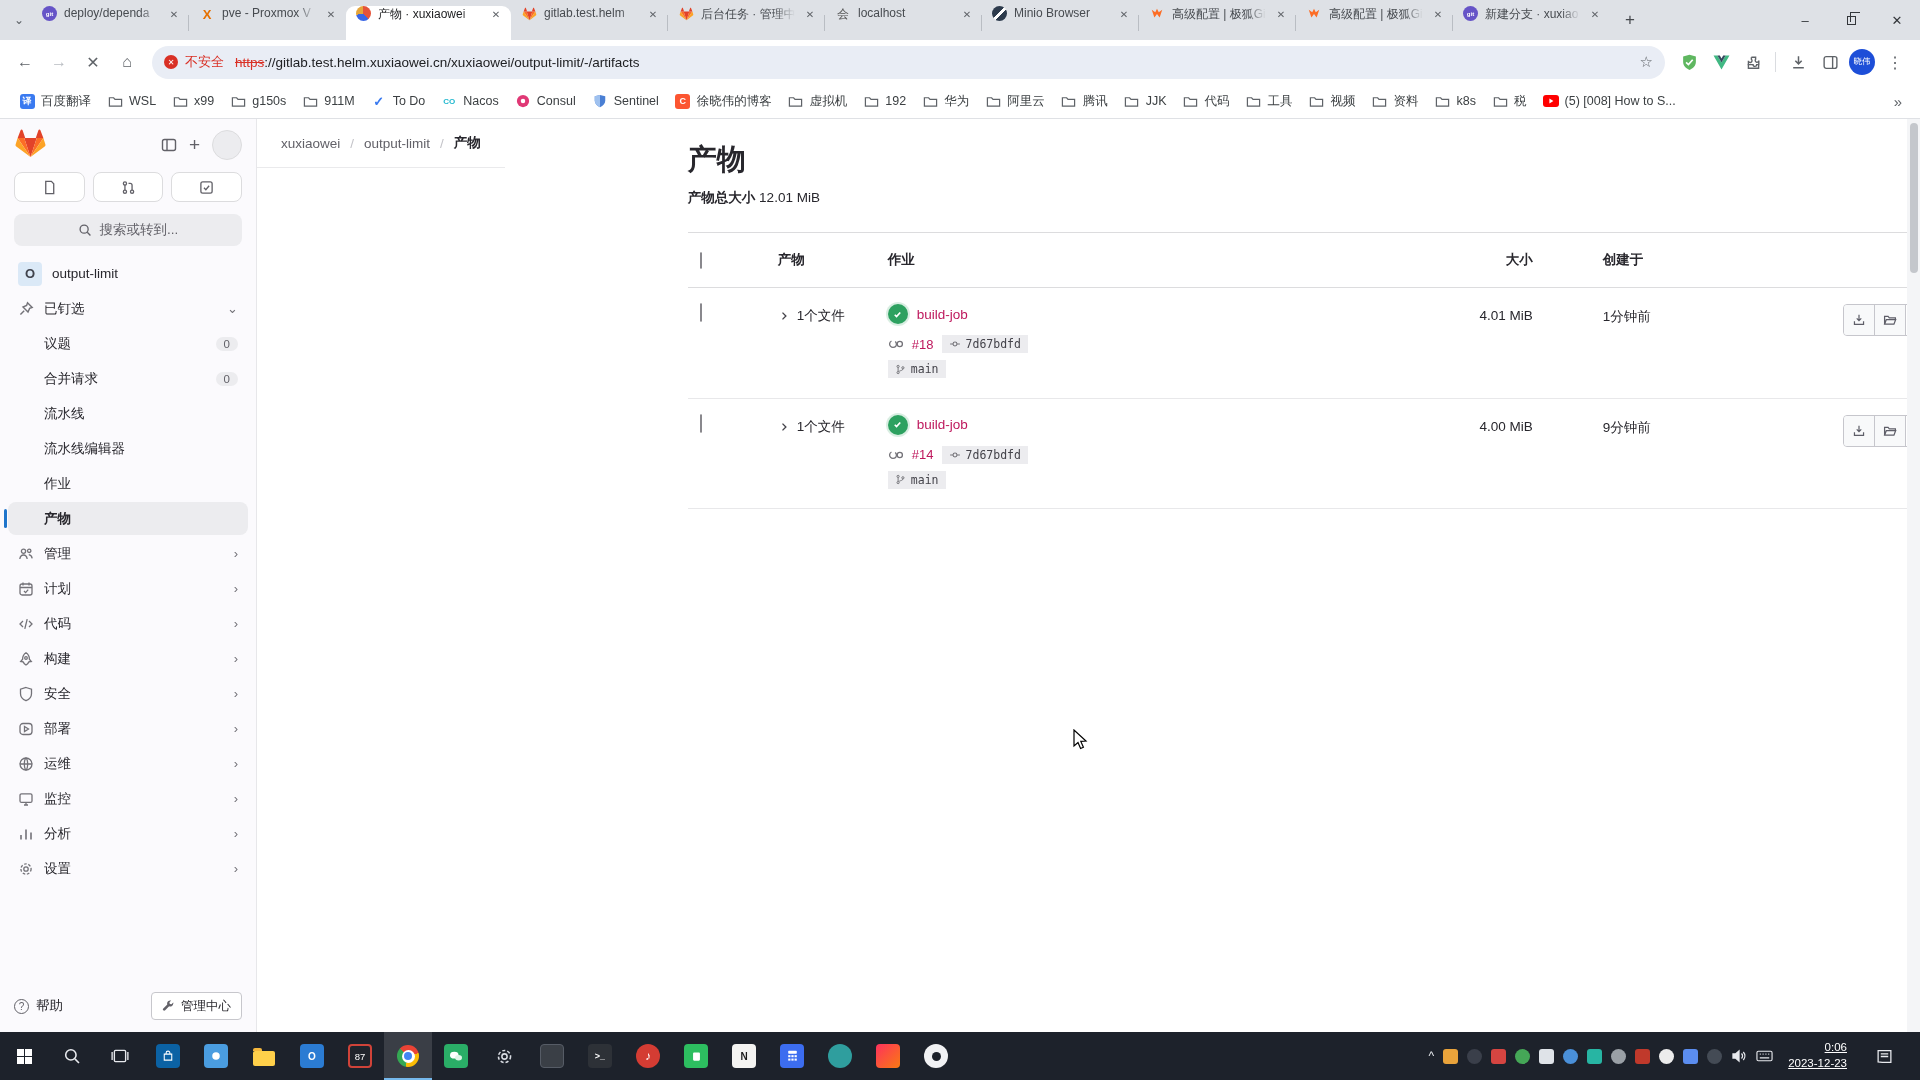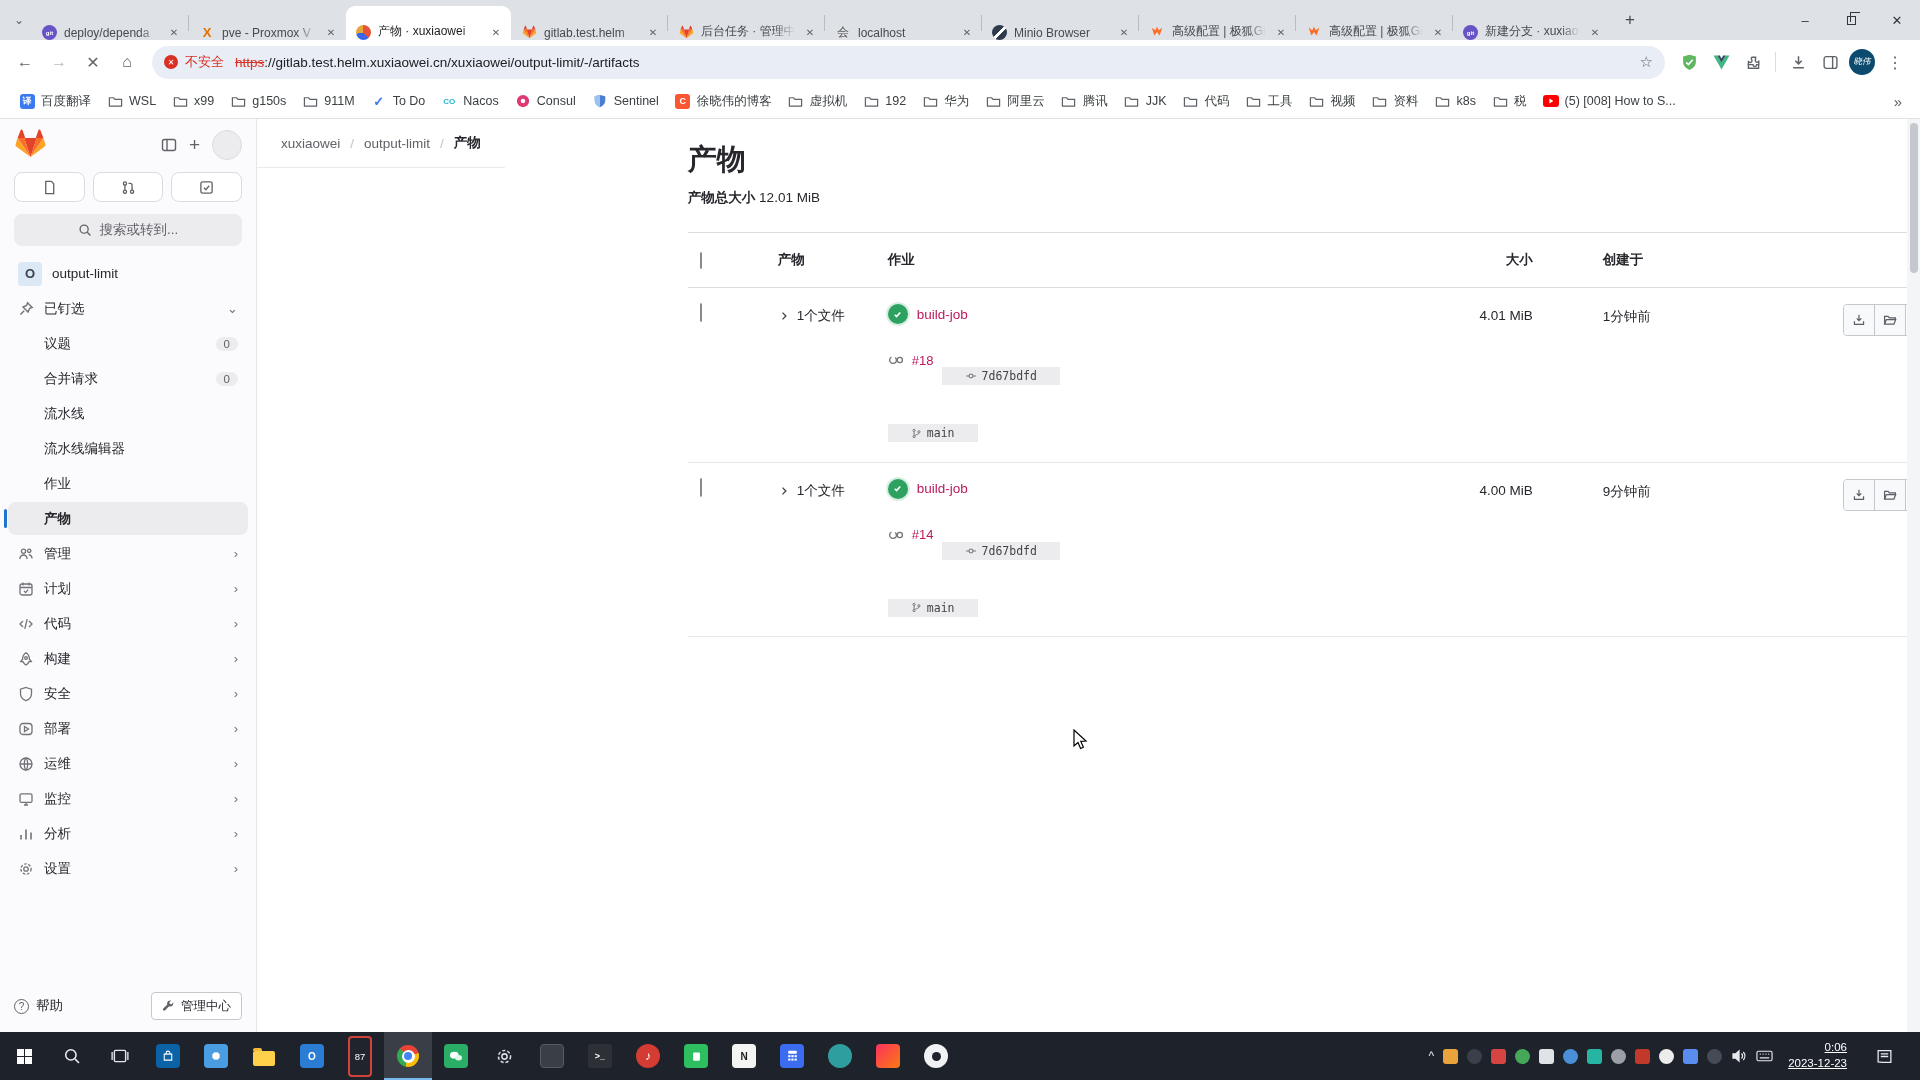--- a/index.html
+++ b/index.html
@@ -3,21 +3,21 @@
 <meta charset="utf-8">
 <style>
   * { margin:0; padding:0; box-sizing:border-box; }
   html,body { width:1920px; height:1080px; overflow:hidden; }
   body { font-family:"Liberation Sans",sans-serif; background:#fff; position:relative; color:#28272d; }
   svg { display:block; }
 
   
   .tabstrip { height:40px; background:#dee1e6; display:flex; align-items:flex-end; padding-left:6px; }
   .tab-search { align-self:center; width:26px; height:26px; display:flex; align-items:center; justify-content:center; color:#5f6368; font-size:12px; }
-  .tab { width:157px; height:34px; display:flex; align-items:flex-end; gap:7px; padding:0 7px 0 10px; border-radius:9px 9px 0 0; font-size:12px; color:#474b50; position:relative; flex:none; }
+  .tab { width:157px; height:34px; display:flex; align-items:flex-start; gap:7px; padding:0 7px 0 10px; border-radius:9px 9px 0 0; font-size:12px; color:#474b50; position:relative; flex:none; }
   .tab.sep::after { content:""; position:absolute; right:0; top:9px; bottom:9px; width:1px; background:#9aa0a6; opacity:.55; }
   .tab.active { background:#fff; color:#1b1c1e; width:165px; }
   .tab .t-title { white-space:nowrap; overflow:hidden; flex:1; -webkit-mask-image:linear-gradient(90deg,#000 80%,transparent); mask-image:linear-gradient(90deg,#000 80%,transparent); }
   .tab .t-close { flex:none; width:16px; height:16px; border-radius:50%; display:flex; align-items:center; justify-content:center; font-size:10px; color:#5f6368; }
   .fav { width:16px; height:16px; flex:none; display:flex; align-items:center; justify-content:center; font-size:10px; }
   .fav-circle { width:15px; height:15px; border-radius:50%; display:flex; align-items:center; justify-content:center; color:#fff; font-size:6px; font-weight:bold; }
   .fav-git { background:#6654c7; }
   .fav-px { color:#e57000; font-weight:bold; font-size:13px; }
   .fav-art { background:conic-gradient(#e5533a 0 38%, #3a66e5 38% 72%, #e5a53a 72%); }
   .fav-minio { background:linear-gradient(135deg,#2d3b4d 45%,#fff 45% 58%,#2d3b4d 58%); }
@@ -33,21 +33,21 @@
   .nav-ic { width:30px; height:30px; display:flex; align-items:center; justify-content:center; color:#5f6368; font-size:16px; flex:none; }
   .nav-ic.dis { color:#b9bdc2; }
   .omnibox { flex:1; height:33px; background:#e9edf5; border-radius:17px; display:flex; align-items:center; padding:0 8px 0 12px; gap:7px; min-width:0; margin:0 6px; }
   .ns-ic { width:14px; height:14px; border-radius:50%; background:#d93025; color:#fff; font-size:8px; display:flex; align-items:center; justify-content:center; flex:none; }
   .ns-txt { color:#d93025; font-size:13px; flex:none; padding-right:4px; }
   .url { font-size:13.5px; color:#202124; white-space:nowrap; overflow:hidden; flex:1; }
   .url .scheme { color:#d93025; text-decoration:line-through; }
   .star { margin-left:auto; color:#5f6368; font-size:15px; flex:none; padding:0 4px; }
   .ext { width:28px; height:28px; display:flex; align-items:center; justify-content:center; flex:none; }
   .tb-div { width:1px; height:20px; background:#dadce0; margin:0 4px; flex:none; }
-  .avatar-chip { width:26px; height:26px; border-radius:50%; background:#0c4a6e; color:#fff; font-size:8.5px; display:flex; align-items:center; justify-content:center; flex:none;font-style:italic; }
+  .avatar-chip { width:26px; height:26px; border-radius:50%; background:#1d4ed8; color:#fff; font-size:8.5px; display:flex; align-items:center; justify-content:center; flex:none; }
 
   
   .bookmarks { height:35px; background:#fff; border-bottom:1px solid #dfe1e5; display:flex; align-items:center; padding:0 12px; gap:2px; }
   .bm { display:flex; align-items:center; gap:6px; height:24px; padding:0 7px; font-size:12.5px; color:#3c4043; border-radius:12px; flex:none; }
   .bm-ic { width:16px; height:16px; display:flex; align-items:center; justify-content:center; font-size:9px; font-weight:bold; flex:none; }
   .sq { width:15px; height:15px; border-radius:3px; color:#fff; display:flex; align-items:center; justify-content:center; font-size:9px; font-weight:bold; }
   .bm-overflow { margin-left:auto; color:#5f6368; font-size:15px; padding-right:6px; }
 
   
   .page { height:913px; display:flex; background:#fff; position:relative; }
@@ -91,21 +91,21 @@
   .cbx { width:16px; height:16px; border:1.5px solid #89888d; border-radius:3px; background:#fff; margin-left:12px; }
   .c-art { padding-left:20px; }
   .c-size { text-align:right; }
   .c-created { padding-left:70px; }
   .files-cell { display:flex; align-items:center; gap:7px; font-size:13.5px; color:#28272d; padding-left:20px; padding-top:3px; }
   .jl1 { display:flex; align-items:center; gap:9px; }
   .st-ok { width:20px; height:20px; border-radius:50%; background:#2da160; box-shadow:0 0 0 2px rgba(45,161,96,.18); display:flex; align-items:center; justify-content:center; flex:none; }
   .link { color:#be185d; font-size:13.5px; text-decoration:none; }
   .jl2 { display:flex; align-items:center; gap:8px; margin-top:11px; }
   .jl3 { margin-top:7px; }
-  .glbadge { display:inline-flex; align-items:center; gap:5px; background:#ececef; border-radius:0; padding:2px 23px; font-family:"DejaVu Sans Mono",monospace; font-size:11.5px; color:#44434a;margin-top:32px; }
+  .glbadge { display:inline-flex; align-items:center; gap:5px; background:#ececef; border-radius:0; padding:2px 7px; font-family:"DejaVu Sans Mono",monospace; font-size:11.5px; color:#44434a; }
   .size-cell,.created-cell { font-size:13.5px; color:#28272d; padding-top:4px; }
   .actions-cell { display:flex; justify-content:flex-end; padding-right:15px; }
   .btn-group { display:flex; border:1px solid #c6c6cc; border-radius:4px; overflow:hidden; background:#f8f9fa; }
   .gbtn { width:31px; height:30px; display:flex; align-items:center; justify-content:center; border-right:1px solid #c6c6cc; color:#5e5e68; background:#f8f9fa; }
   .gbtn:last-child { border-right:none; background:#fff; }
 
   
   .scrollbar { position:absolute; top:0; right:0; width:13px; height:913px; background:#f4f5f7; }
   .sb-thumb { position:absolute; top:4px; left:2.5px; width:8px; height:150px; border-radius:4px; background:#c4c7cc; }
 
@@ -117,21 +117,21 @@
   .tbtn { width:48px; display:flex; align-items:center; justify-content:center; flex:none; }
   .tbtn.active { background:rgba(255,255,255,.13); box-shadow:inset 0 -2px 0 #76b9ed; }
   .winlogo { width:15px; height:15px; display:grid; grid-template-columns:7px 7px; grid-template-rows:7px 7px; gap:1px; }
   .winlogo i { background:#fff; }
   .app { width:24px; height:24px; border-radius:4px; display:flex; align-items:center; justify-content:center; font-size:10px; font-weight:bold; color:#fff; }
   .chrome-ic { width:22px; height:22px; border-radius:50%; background:conic-gradient(from -45deg,#ea4335 0 33%,#fbbc05 33% 66%,#34a853 66%); position:relative; }
   .chrome-ic::before { content:""; position:absolute; inset:4.5px; border-radius:50%; background:#fff; }
   .chrome-ic::after { content:""; position:absolute; inset:7px; border-radius:50%; background:#4285f4; }
   .folder-ic { width:22px; height:15px; background:#ffd04a; border-radius:2px; position:relative; margin-top:4px; }
   .folder-ic::before { content:""; position:absolute; top:-3px; left:0; width:9px; height:3px; background:#f5b83d; border-radius:2px 2px 0 0; }
-  .badge87 { width:24px; height:41px; border-radius:4px; background:#20242c; border:2px solid #d04339; color:#fff; font-size:9.5px; display:flex; align-items:center; justify-content:center; }
+  .badge87 { width:24px; height:24px; border-radius:4px; background:#20242c; border:2px solid #d04339; color:#fff; font-size:9.5px; display:flex; align-items:center; justify-content:center; }
   .tray { margin-left:auto; display:flex; align-items:center; gap:9px; padding-right:2px; }
   .tray-ic { width:15px; height:15px; border-radius:3px; flex:none; }
   .tray-ic.round { border-radius:50%; }
   .tray-txt { color:#e8eaee; font-size:12px; }
   .clock { text-align:right; font-size:11.5px; line-height:1.35; color:#fff; padding:0 8px 0 6px;text-decoration:underline; }
   .notif { width:40px; display:flex; align-items:center; justify-content:center; }
   .show-desktop { width:5px; border-left:1px solid rgba(255,255,255,.25); }
 </style>
 </head>
 <body>

